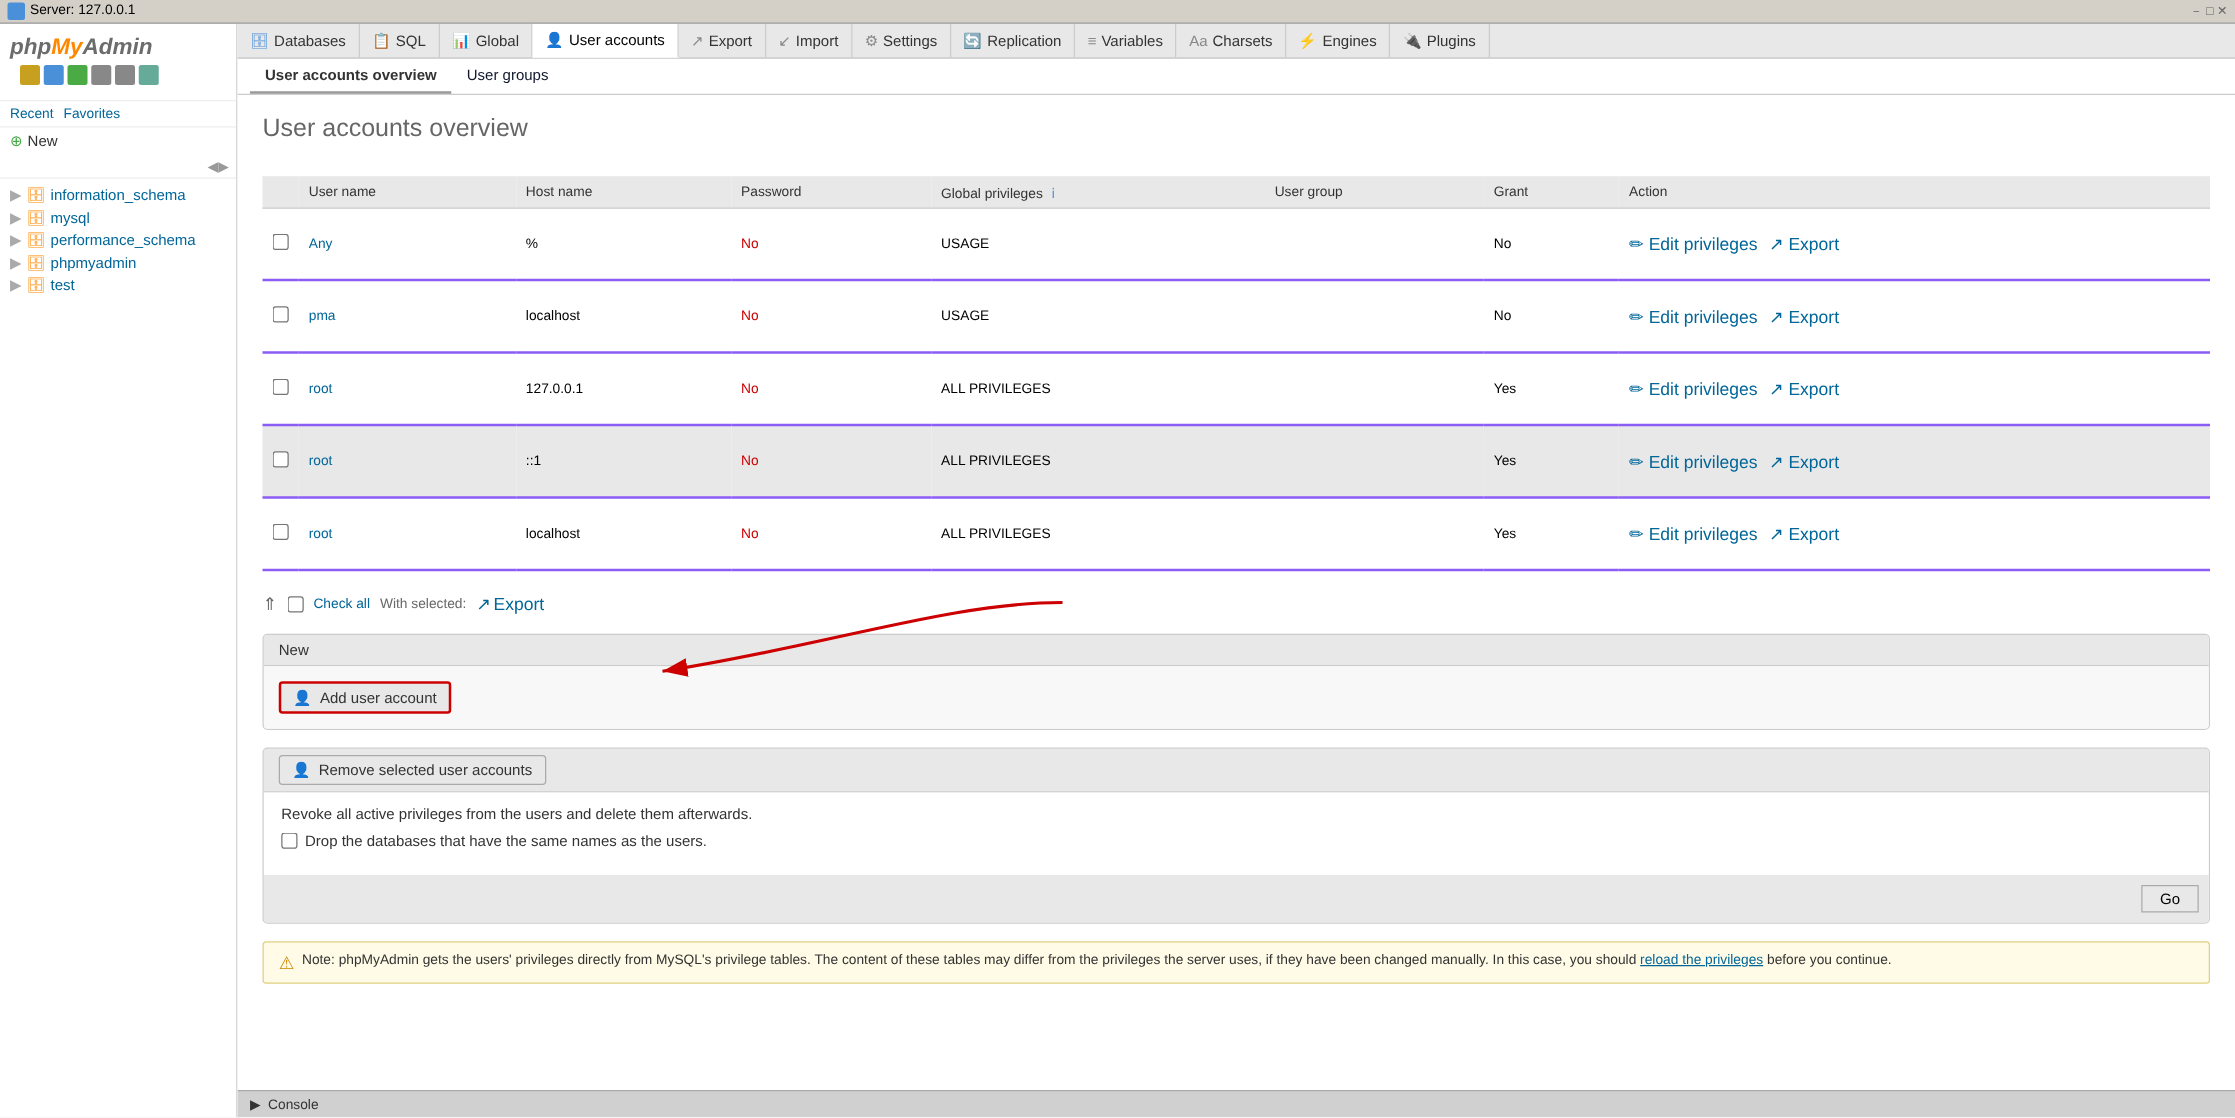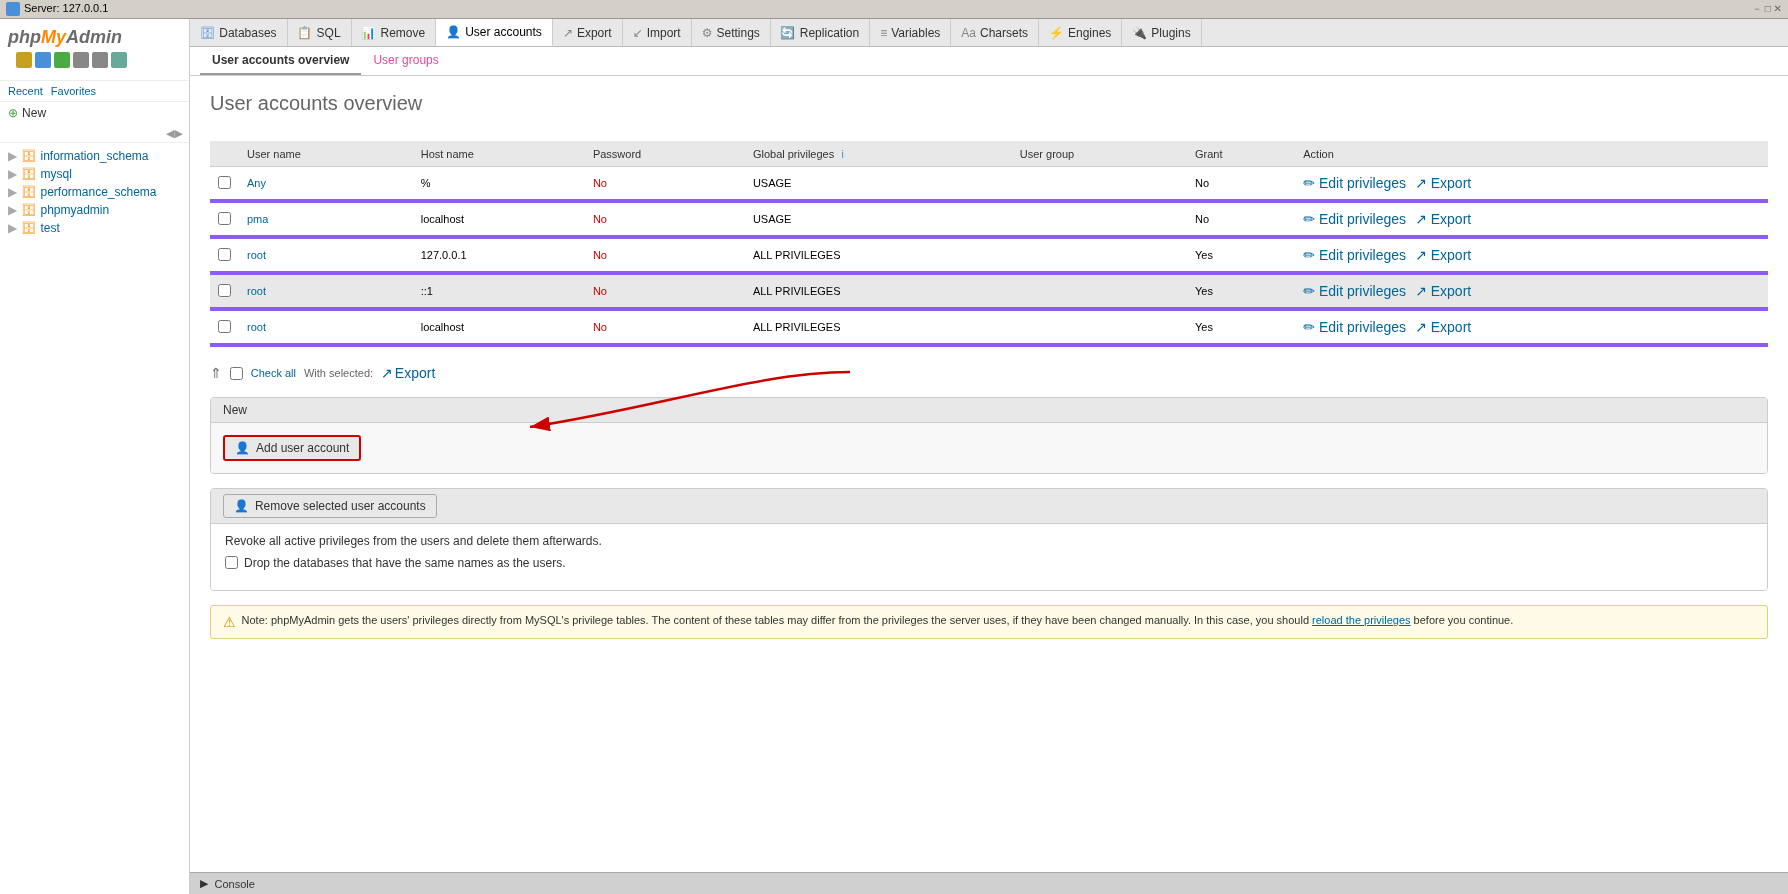--- a/index.html
+++ b/index.html
@@ -27,31 +27,31 @@
     
     .main-content { flex: 1; display: flex; flex-direction: column; overflow: hidden; background: #f8f8f8; }
 
     
     .top-nav { background: #e8e8e8; border-bottom: 1px solid #bbb; display: flex; align-items: stretch; padding: 0; }
     .nav-tab { display: flex; align-items: center; gap: 4px; padding: 6px 10px; cursor: pointer; font-size: 12px; color: #333; border-right: 1px solid #ccc; text-decoration: none; white-space: nowrap; }
     .nav-tab.active { background: #fff; color: #000; border-bottom: 1px solid #fff; }
 
     
     .sub-tabs { background: #fff; border-bottom: 1px solid #ccc; display: flex; padding: 0 10px; }
-    .sub-tab { padding: 6px 12px; cursor: pointer; font-size: 12px; color: #ec4899; border-bottom: 2px solid transparent; }
+    .sub-tab { padding: 6px 12px; cursor: pointer; font-size: 12px; color: #0f172a; border-bottom: 2px solid transparent; }
     .sub-tab.active { color: #333; border-bottom: 2px solid #999; font-weight: bold; }
 
     
     .page-content { flex: 1; overflow-y: auto; padding: 16px 20px; background: #fff; }
     .page-title { font-size: 20px; color: #666; margin-bottom: 14px; font-weight: normal; }
 
     
     .accounts-table { width: 100%; border-collapse: collapse; margin-bottom: 12px; margin-top: 26px; }
     .accounts-table th { background: #e8e8e8; padding: 5px 8px; text-align: left; font-weight: normal; border-bottom: 1px solid #ccc; color: #333; font-size: 11px; }
-    .accounts-table td { padding: 8px 8px; border-bottom: 4px solid #8b5cf6; font-size: 11px; vertical-align: middle; }
+    .accounts-table td { padding: 20px 8px; border-bottom: 2px solid #8b5cf6; font-size: 11px; vertical-align: middle; }
     .accounts-table tr.highlighted td { background: #e8e8e8; }
     .text-red { color: #c00; }
     .text-link { color: #069; cursor: pointer; text-decoration: none; }
     .action-link { color: #069; cursor: pointer; font-size: 14px; display: inline-flex; align-items: center; gap: 2px; margin-right: 6px; }
 
     
     .check-all-row { display: flex; align-items: center; gap: 8px; padding: 6px 0; color: #333; font-size: 11px; }
     .with-selected { color: #666; font-size: 11px; }
 
     
@@ -155,21 +155,21 @@
       <div class="nav-tab">
         <span style="color:#4a90d9;">🗄</span>
         <span>Databases</span>
       </div>
       <div class="nav-tab">
         <span style="color:#888;">📋</span>
         <span>SQL</span>
       </div>
       <div class="nav-tab">
         <span style="color:#4a8;">📊</span>
-        <span>Remove</span>
+        <span>Global</span>
       </div>
       <div class="nav-tab active">
         <span style="color:#6a9;">👤</span>
         <span>User accounts</span>
       </div>
       <div class="nav-tab">
         <span style="color:#888;">↗</span>
         <span>Export</span>
       </div>
       <div class="nav-tab">
@@ -335,20 +335,23 @@
             <span>Remove selected user accounts</span>
           </button>
         </div>
         <div class="remove-section-body">
           <p class="remove-desc">Revoke all active privileges from the users and delete them afterwards.</p>
           <div class="drop-checkbox-row">
             <input type="checkbox" style="">
             <span>Drop the databases that have the same names as the users.</span>
           </div>
         </div>
+        <div class="go-row">
+          <button class="go-btn">Go</button>
+        </div>
       </div>
 
       <div class="note-bar">
         <span class="note-icon">⚠</span>
         <span>
           <span>Note: phpMyAdmin gets the users' privileges directly from MySQL's privilege tables. The content of these tables may differ from the privileges the server uses, if they have been changed manually. In this case, you should </span><a href="#" style="color:#069;margin-top:16px;">reload the privileges</a><span> before you continue.</span>
         </span>
       </div>
     </div>
 

